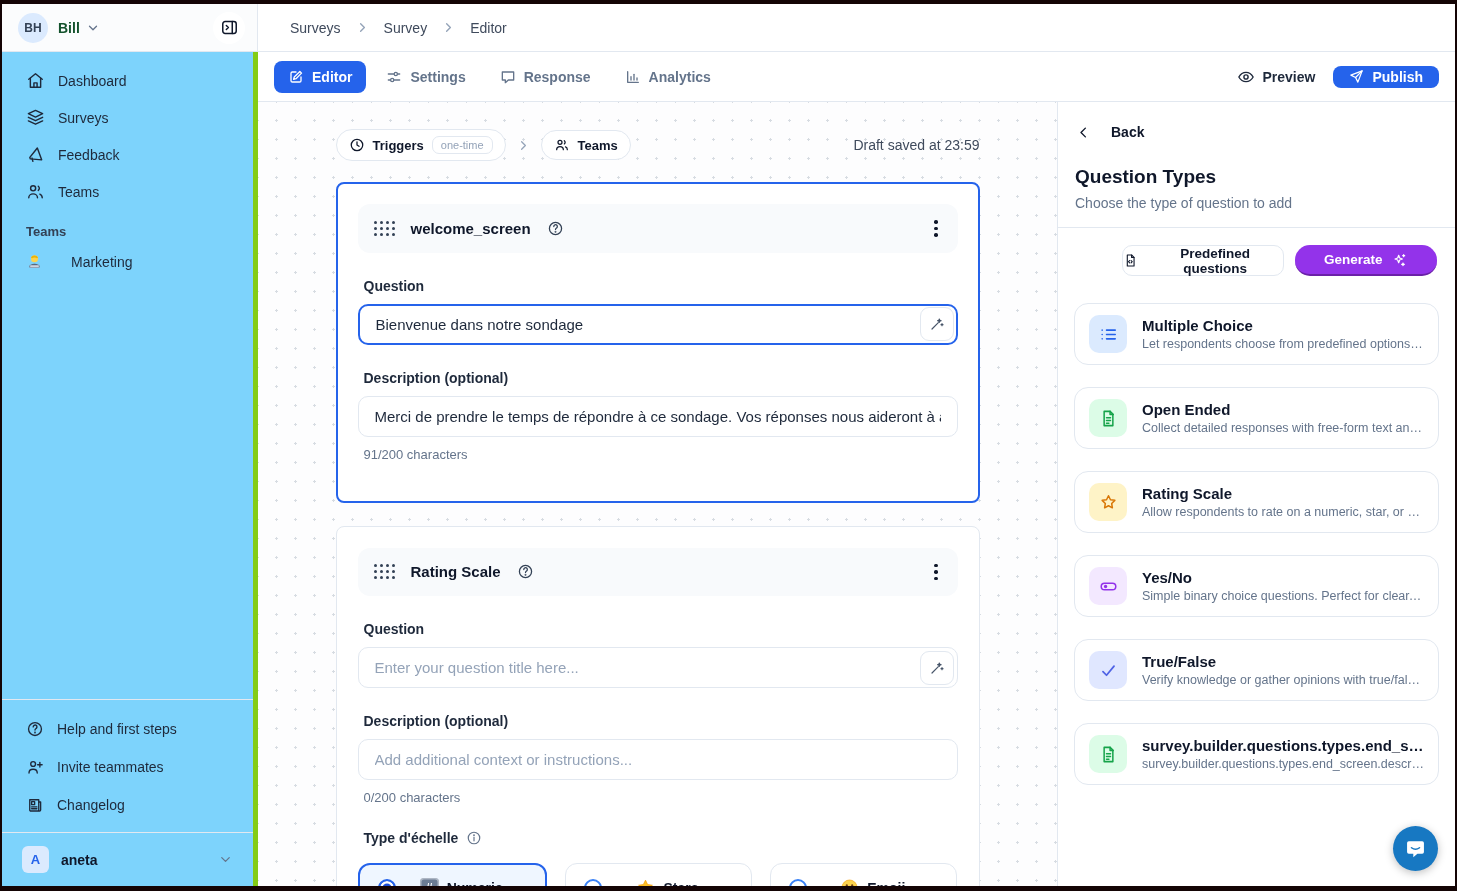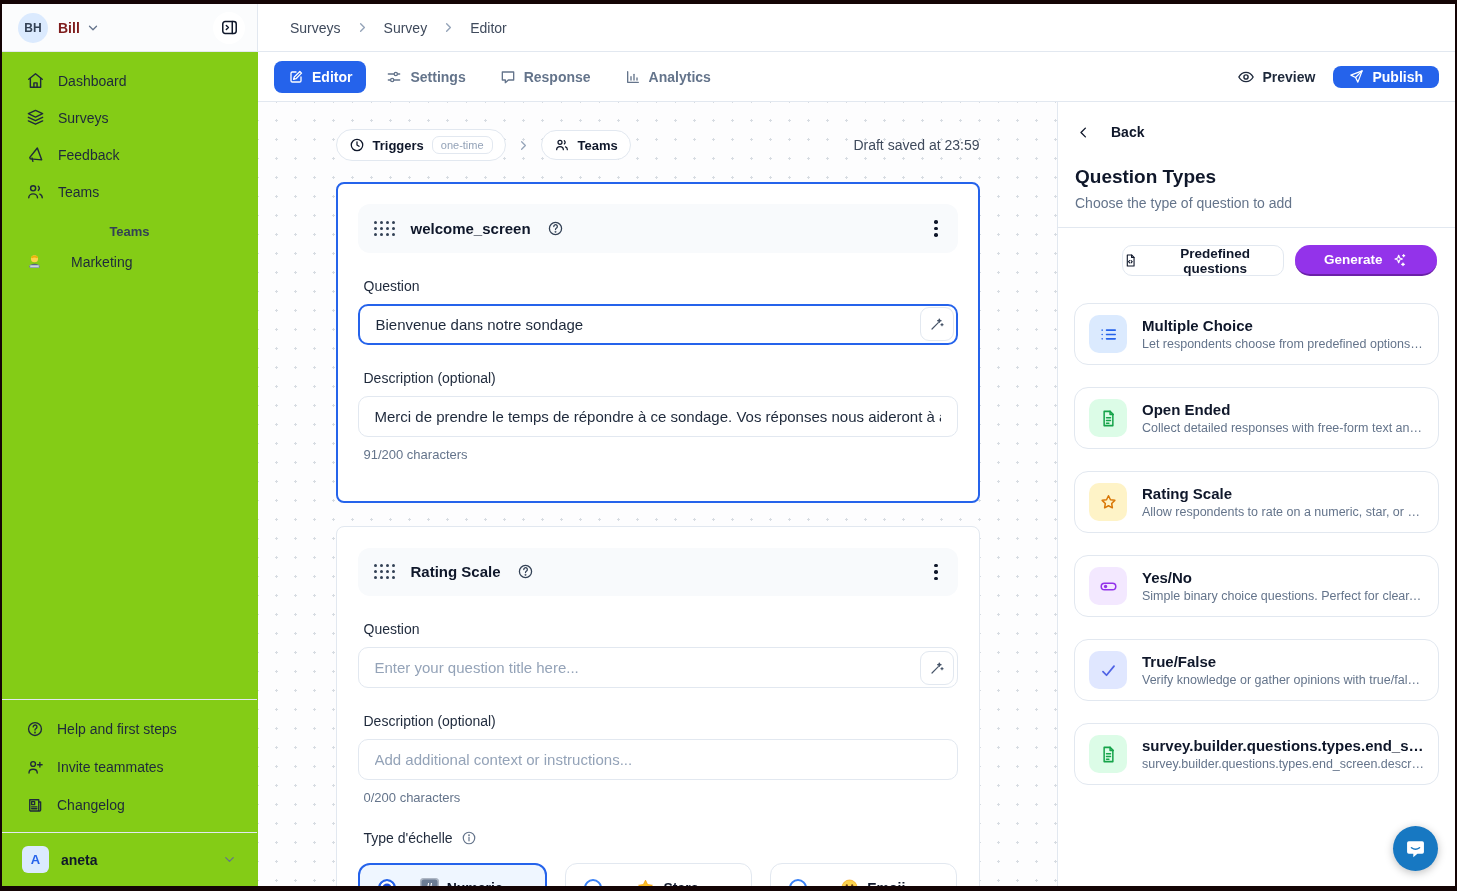--- a/index.html
+++ b/index.html
@@ -5,31 +5,31 @@
   * { margin:0; padding:0; box-sizing:border-box; }
   html,body { width:1457px; height:891px; overflow:hidden; }
   body { background:#000; font-family:"Liberation Sans", sans-serif; }
   .frame { width:1457px; height:891px; padding:4px 2px 5px 2px; background:#140405; }
   .app { width:100%; height:100%; background:#fff; display:flex; flex-direction:column; overflow:hidden; }
 
   
   .topbar { height:48px; flex:0 0 48px; display:flex; border-bottom:1px solid #e2e8f0; background:#fff; }
   .topbar-left { width:256px; flex:0 0 256px; display:flex; align-items:center; padding:0 12px 0 16px; border-right:1px solid #e2e8f0; background:#fbfcfd; }
   .ws-avatar { width:30px; height:30px; border-radius:50%; background:#dbeafe; color:#334155; font-size:12px; font-weight:700; display:flex; align-items:center; justify-content:center; }
-  .ws-name { margin-left:10px; font-size:14px; font-weight:700; color:#7f1d1d; }
+  .ws-name { margin-left:10px; font-size:14px; font-weight:700; color:#14532d; }
   .chev { color:#64748b; margin-left:6px; display:flex; }
   .collapse-btn { margin-left:auto; width:32px; height:32px; border-radius:50%; background:#fff; border:none; display:flex; align-items:center; justify-content:center; color:#0f172a; cursor:pointer; }
   .breadcrumb { display:flex; align-items:center; gap:14px; padding-left:32px; font-size:14px; color:#3f4a5c; }
   .breadcrumb .sep { color:#94a3b8; display:flex; }
 
   
   .body-row { flex:1; display:flex; min-height:0; }
 
   
-  .sidebar { width:256px; flex:0 0 256px; background:#84cc16; border-right:1px solid #84cc16; display:flex; flex-direction:column; padding-top:10px;text-align:center; }
+  .sidebar { width:256px; flex:0 0 256px; background:#7dd3fc; border-right:5px solid #84cc16; display:flex; flex-direction:column; padding-top:10px; }
   .nav-item { display:flex; align-items:center; gap:13px; padding:9px 24px; font-size:14px; font-weight:500; color:#1e293b; cursor:pointer; }
   .nav-item svg { color:#1e293b; }
   .section-label { padding:14px 24px 6px; font-size:13px; font-weight:700; color:#334155; }
   .team-item { display:flex; align-items:center; gap:28px; padding:8px 24px; font-size:14px; font-weight:500; color:#1e293b; cursor:pointer; }
   .sidebar-footer { margin-top:auto; border-top:1px solid #e2e8f0; padding:10px 0 0; }
   .footer-item { display:flex; align-items:center; gap:13px; padding:10px 24px; font-size:14px; font-weight:500; color:#1e293b; cursor:pointer; }
   .user-row { border-top:1px solid #e2e8f0; margin-top:8px; display:flex; align-items:center; gap:12px; padding:13px 20px; cursor:pointer; }
   .user-avatar { width:27px; height:27px; border-radius:6px; background:#dbeafe; color:#2563eb; font-weight:700; font-size:13px; display:flex; align-items:center; justify-content:center; }
   .user-name { font-size:14px; font-weight:700; color:#0f172a; }
   .user-row .chev { margin-left:auto; }
@@ -59,21 +59,21 @@
 
   .qcard { background:#fff; border:1px solid #e2e8f0; border-radius:8px; padding:21px 21px 40px; margin-bottom:23px; }
   .qcard.selected { border:2px solid #2563eb; padding:20px 20px 39px; }
   .qcard-header { background:#f8fafc; border-radius:12px; padding:12px 16px; display:flex; align-items:center; gap:16px; }
   .grip { display:grid; grid-template-columns:repeat(4, 3px); grid-template-rows:repeat(3, 3px); gap:3px; cursor:grab; }
   .grip i { width:3px; height:3px; border-radius:50%; background:#334155; }
   .qcard-title { font-size:15px; font-weight:700; color:#0f172a; }
   .help-icon { color:#334155; display:flex; cursor:pointer; }
   .kebab { margin-left:auto; display:flex; flex-direction:column; gap:3px; background:none; border:none; cursor:pointer; padding:4px; }
   .kebab i { width:3.5px; height:3.5px; border-radius:50%; background:#0f172a; }
-  .field-label { font-size:14px; font-weight:400; color:#1e293b; margin:25px 0 10px 6px; display:flex; align-items:center; gap:8px; }
+  .field-label { font-size:14px; font-weight:700; color:#1e293b; margin:25px 0 10px 6px; display:flex; align-items:center; gap:8px; }
   .input-wrap { position:relative; }
   .text-input { width:100%; height:41px; border:1px solid #e2e8f0; border-radius:10px; background:#fff; padding:0 52px 0 16px; font-size:15px; color:#1e293b; font-family:"Liberation Sans", sans-serif; outline:none; }
   .text-input::placeholder { color:#94a3b8; }
   .input-wrap.focused .text-input { border:2px solid #2563eb; }
   .wand-btn { position:absolute; right:4px; top:50%; transform:translateY(-50%); width:34px; height:34px; border-radius:9px; border:1px solid #e2e8f0; background:#fff; color:#475569; display:flex; align-items:center; justify-content:center; cursor:pointer; }
   .char-count { font-size:13px; color:#64748b; margin:10px 0 0 6px; }
   .info-icon { color:#64748b; display:flex; }
   .scale-options { display:flex; gap:18px; margin-top:17px; }
   .scale-tile { flex:1; height:49px; border:1px solid #e2e8f0; border-radius:12px; background:#fff; display:flex; align-items:center; padding:0 18px; cursor:pointer; }
   .scale-tile.selected { background:#eff6ff; border:2px solid #2563eb; }

